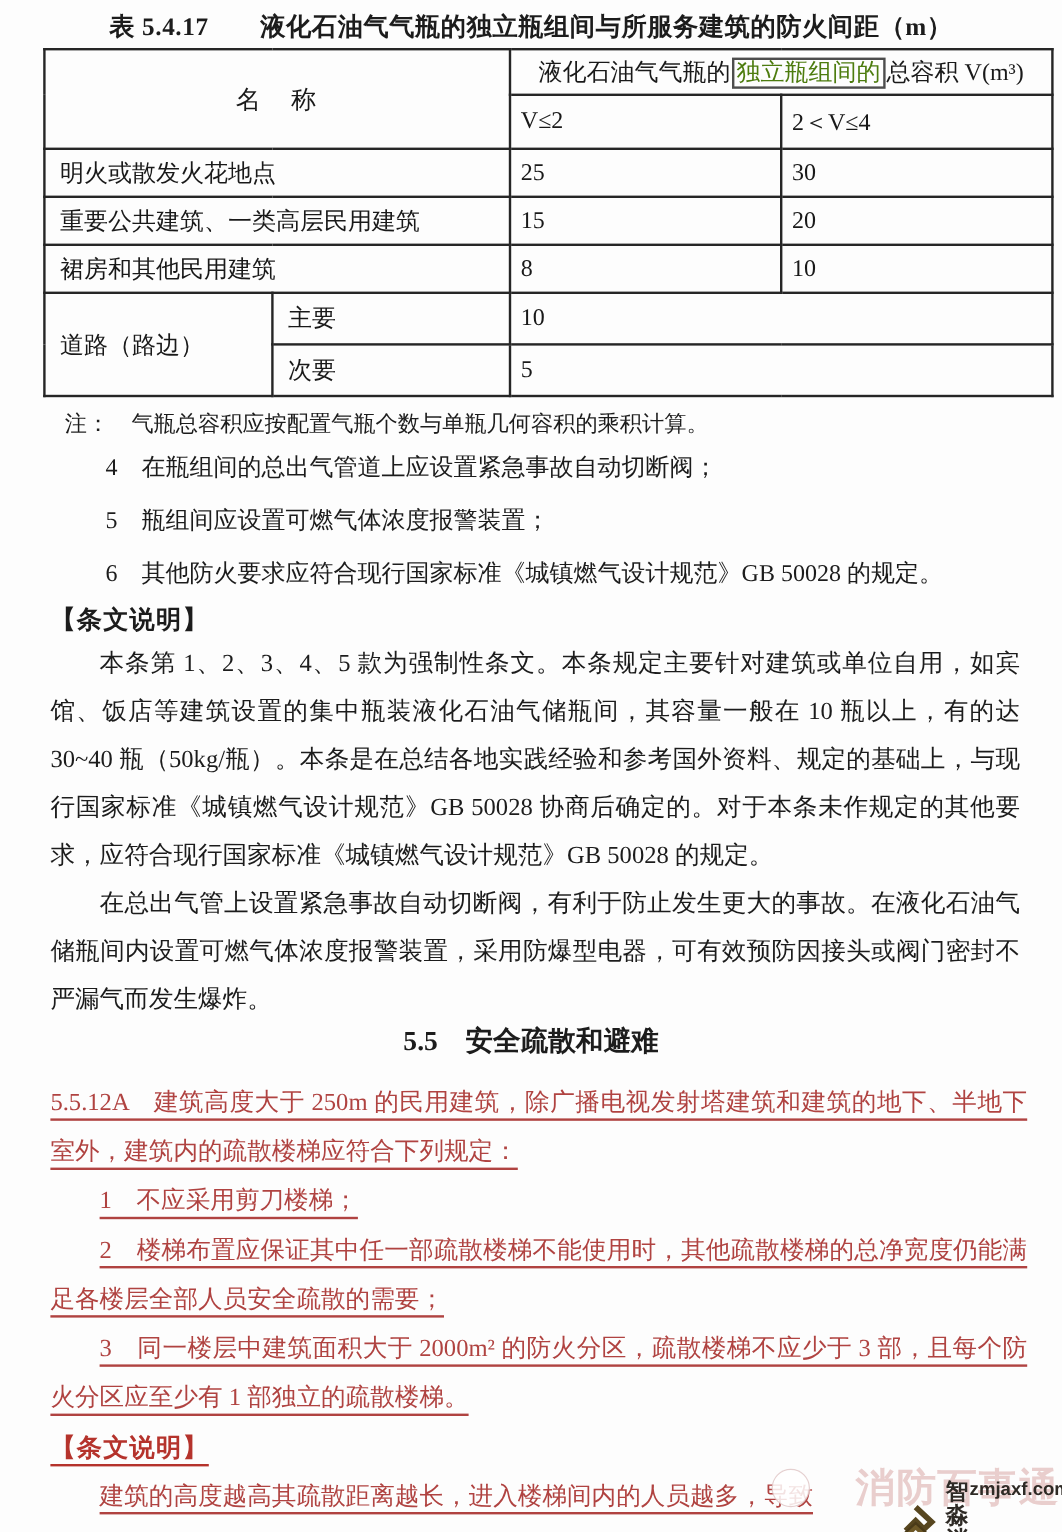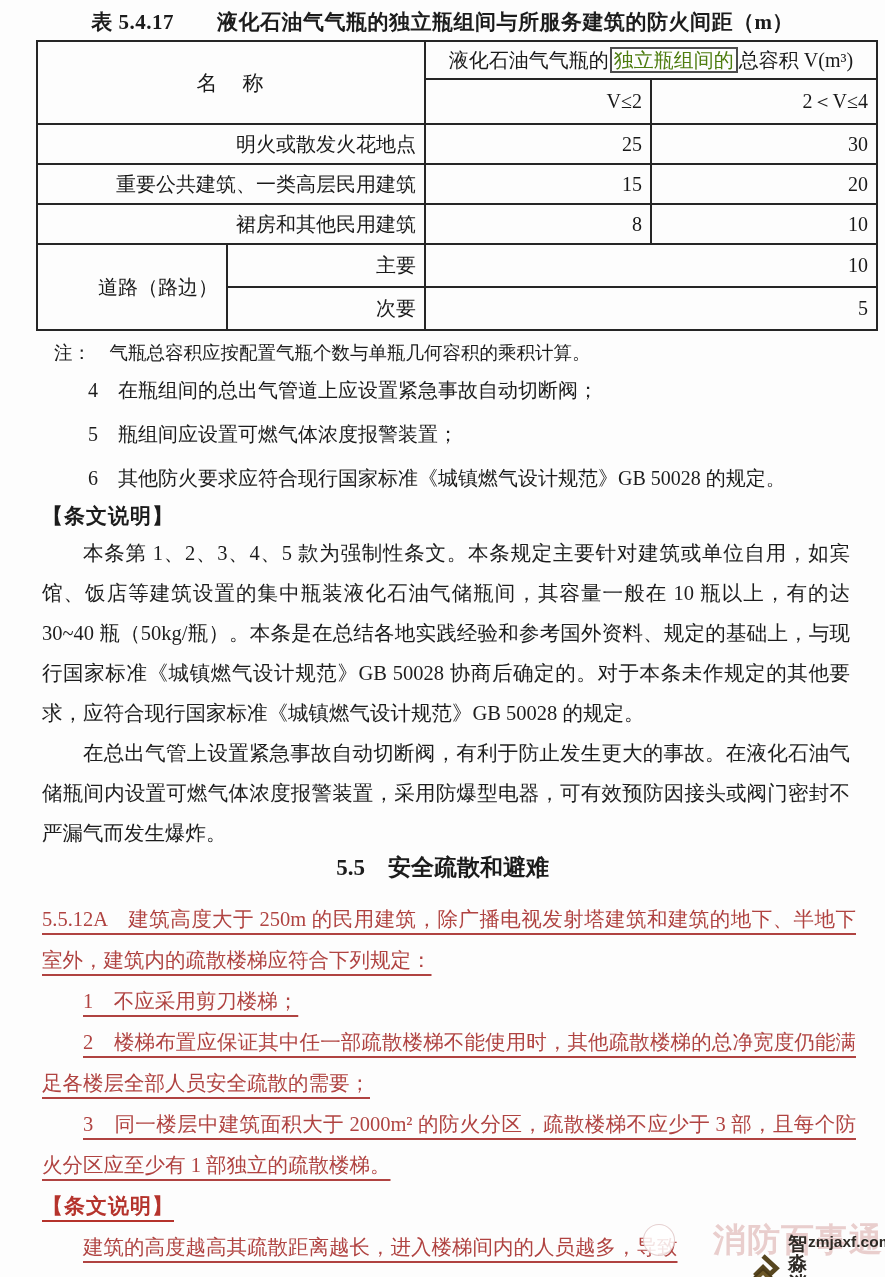--- a/index.html
+++ b/index.html
@@ -11,22 +11,22 @@
   .caption{
     position:absolute;top:8px;left:0;width:100%;text-align:center;
     font-weight:bold;font-size:21px;letter-spacing:.5px;white-space:pre;
   }
   
   table.dist{
     position:absolute;top:40px;left:36px;width:840px;
     border-collapse:collapse;table-layout:fixed;font-size:20px;color:#191919;
   }
   table.dist td{border:2px solid #262626;padding:0 8px;overflow:hidden;}
-  table.dist .c{text-align:right;}
-  table.dist .nm{text-align:right;padding-left:26px;white-space:nowrap;}
+  table.dist .c{text-align:left;}
+  table.dist .nm{text-align:left;padding-left:12px;white-space:nowrap;}
   tr.h1{height:38px;}
   tr.h2{height:45px;}
   tr.r{height:40px;}
   tr.rr{height:43px;}
   .name-h{text-align:center;font-size:21px;letter-spacing:2px;font-family:Liberation Mono, monospace;}
   .cap-h{text-align:center;white-space:nowrap;padding:0 4px;}
   .boxed{color:#4d7c0f;border:2px solid #4d4d4d;padding:0 2px;margin:0 1px;}
   
   .note{position:absolute;top:340px;left:54px;font-size:18.5px;white-space:pre;}
   .gclauses{position:absolute;top:368px;left:88px;width:770px;font-size:20px;line-height:44px;}

